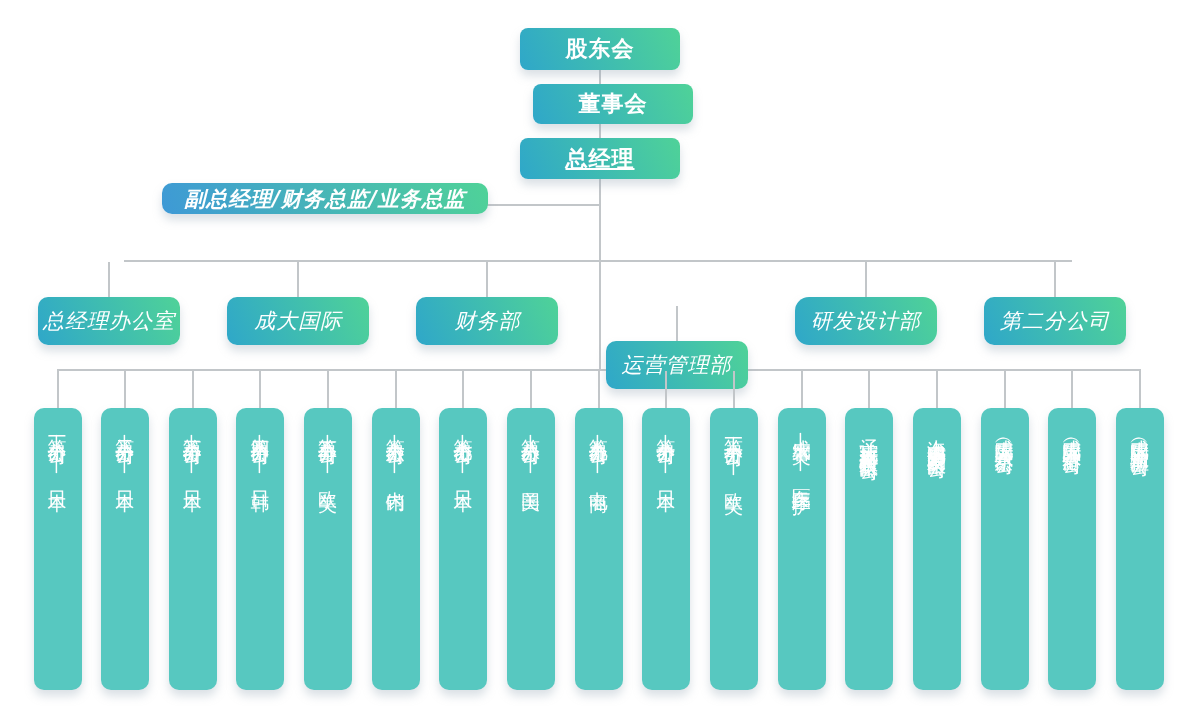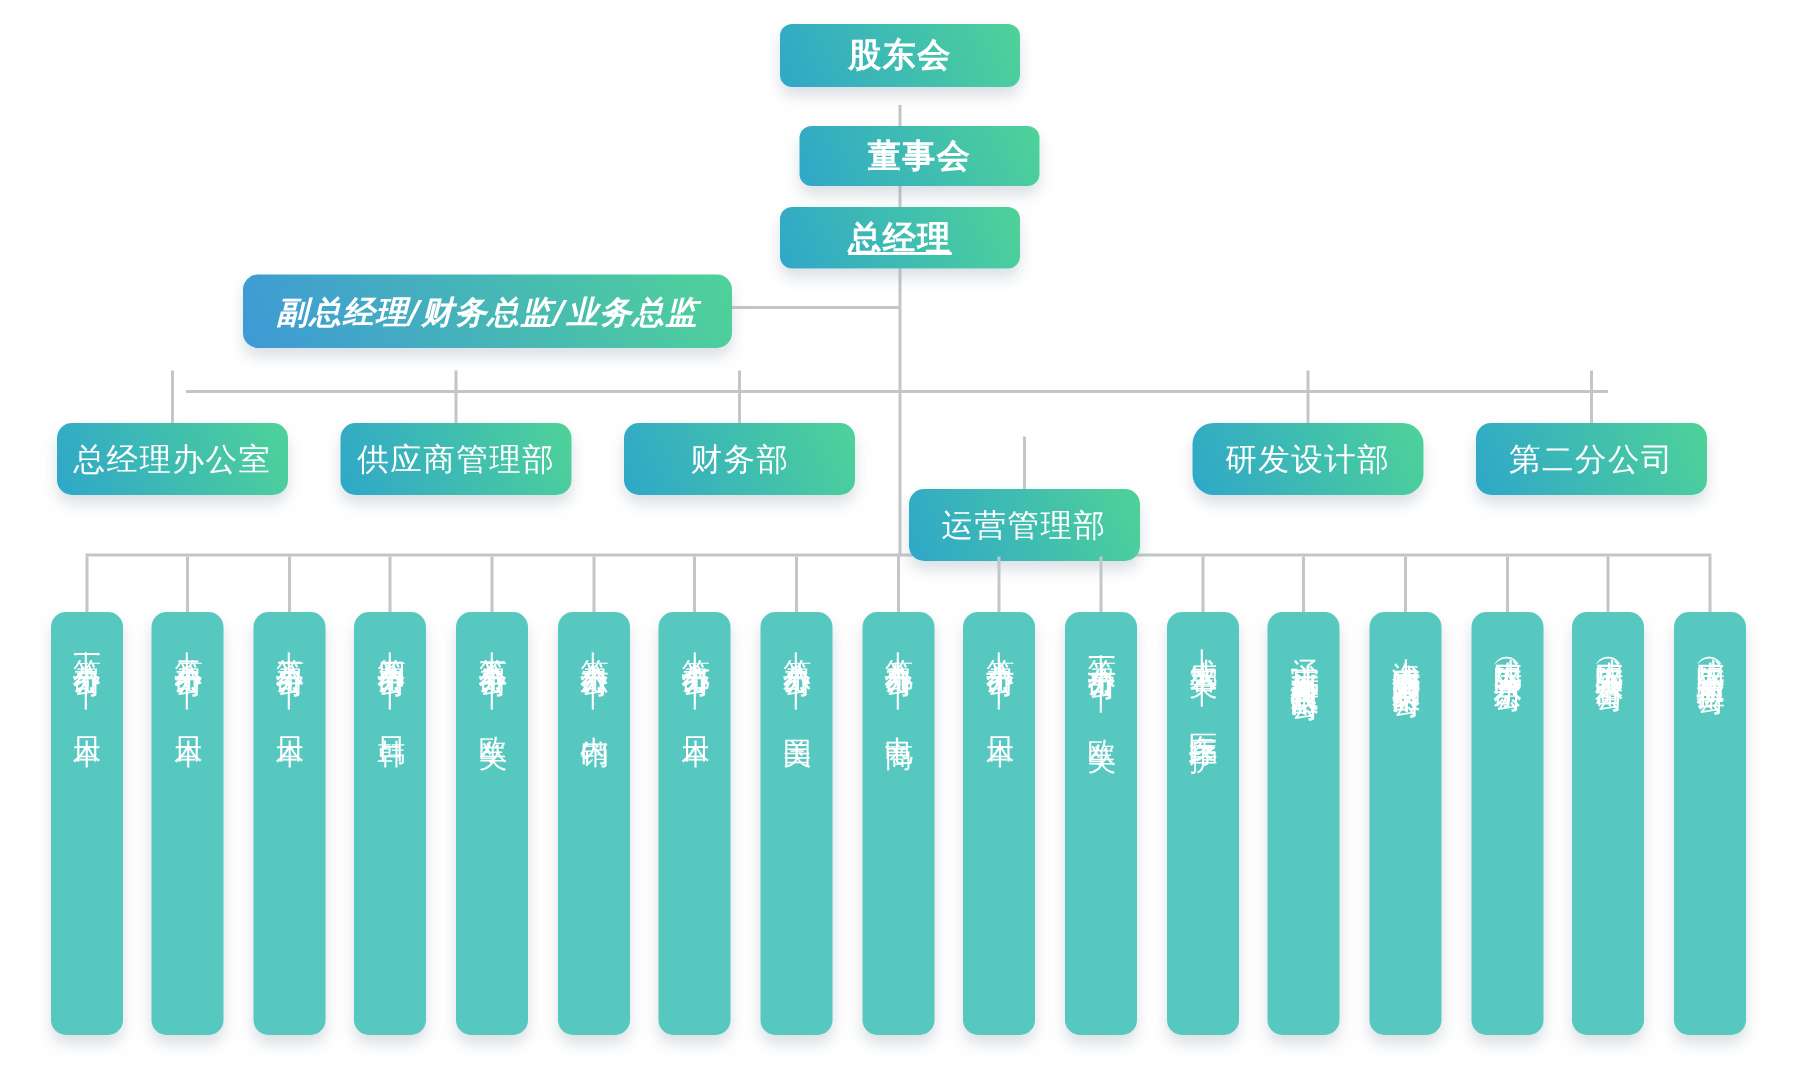--- a/index.html
+++ b/index.html
@@ -38,41 +38,42 @@
     background: linear-gradient(66deg, var(--grad-start, #2fa7c9), var(--grad-end, #4fd298));
     font-size: 22px;
     font-weight: 700;
     letter-spacing: 1px;
   }
 
   .staff-node {
     left: 162px;
     top: 183px;
     width: 326px;
-    height: 49px;
+    height: 31px;
     border-radius: 10px;
     background: linear-gradient(66deg, var(--staff-grad-start, #3e99d6), var(--grad-end, #4fd298));
     font-size: 21px;
     font-weight: 700;
     font-style: italic;
     letter-spacing: 1px;
   }
 
   .dept-node {
     position: absolute;
-    top: 282px;
-    width: 154px;
+    top: 297px;
+    width: 142px;
     height: 48px;
     border-radius: 10px;
     background: linear-gradient(66deg, var(--grad-start, #2fa7c9), var(--grad-end, #4fd298));
     color: var(--text-color, #ffffff);
     display: flex;
     align-items: center;
     justify-content: center;
     font-size: 21px;
+    font-style: italic;
     letter-spacing: 1px;
     box-shadow: 0 6px 10px rgba(150, 165, 180, 0.35);
   }
   
   .dept-node::before {
     content: "";
     position: absolute;
     left: calc(50% - 1px);
     top: -35px;
     width: 2px;
@@ -118,29 +119,29 @@
 
 <div class="canvas">
 
   <div class="cline" style="left:599px; top:70px; width:2px; height:14px;"></div>
   <div class="cline" style="left:599px; top:124px; width:2px; height:14px;"></div>
   <div class="cline" style="left:599px; top:179px; width:2px; height:192px;"></div>
   <div class="cline" style="left:487px; top:204px; width:113px; height:2px;"></div>
   <div class="cline" style="left:124px; top:260px; width:948px; height:2px;"></div>
   <div class="cline" style="left:57px; top:369px; width:1084px; height:2px;"></div>
 
-  <div class="node top-node" style="top:16px;text-align:right;">股东会</div>
+  <div class="node top-node" style="top:28px;text-align:right;">股东会</div>
   <div class="node top-node" style="top:84px; height:40px;margin-left:13px;">董事会</div>
   <div class="node top-node" style="top:138px; height:41px;text-decoration:underline;">总经理</div>
 
   <div class="node staff-node">副总经理/财务总监/业务总监</div>
 
   <div id="dept-row">
       <div class="dept-node" style="left: 38px;">总经理办公室</div>
-      <div class="dept-node" style="left: 227.2px;">供应商管理部</div>
+      <div class="dept-node" style="left: 227.2px;">成大国际</div>
       <div class="dept-node" style="left: 416.4px;">财务部</div>
       <div class="dept-node" style="left: 605.6px; margin-top: 44px;">运营管理部</div>
       <div class="dept-node" style="left: 794.8px; border-radius: 14px;">研发设计部</div>
       <div class="dept-node" style="left: 984px;">第二分公司</div>
     </div>
 
   <div id="sub-row">
       <div class="sub-node" style="left: 33.5px;">
         <span class="vtext">第一分公司——日本</span>
       </div>

